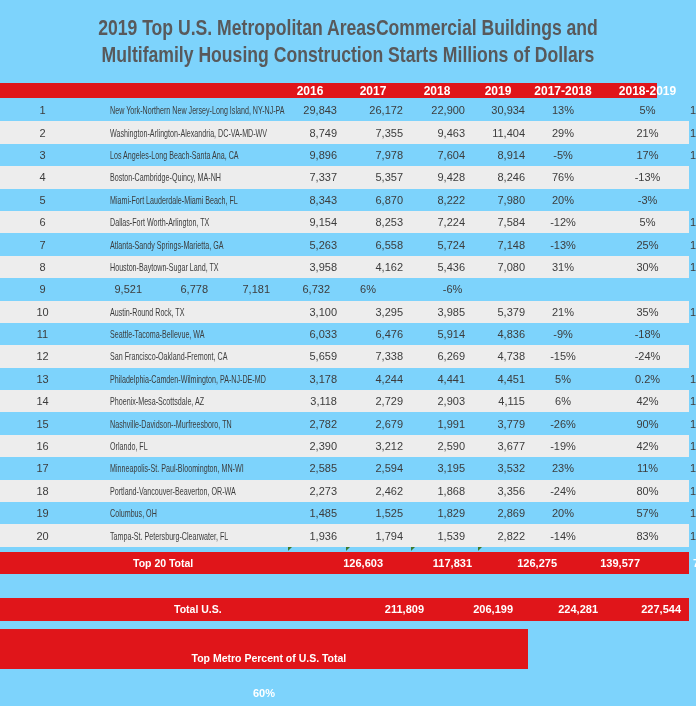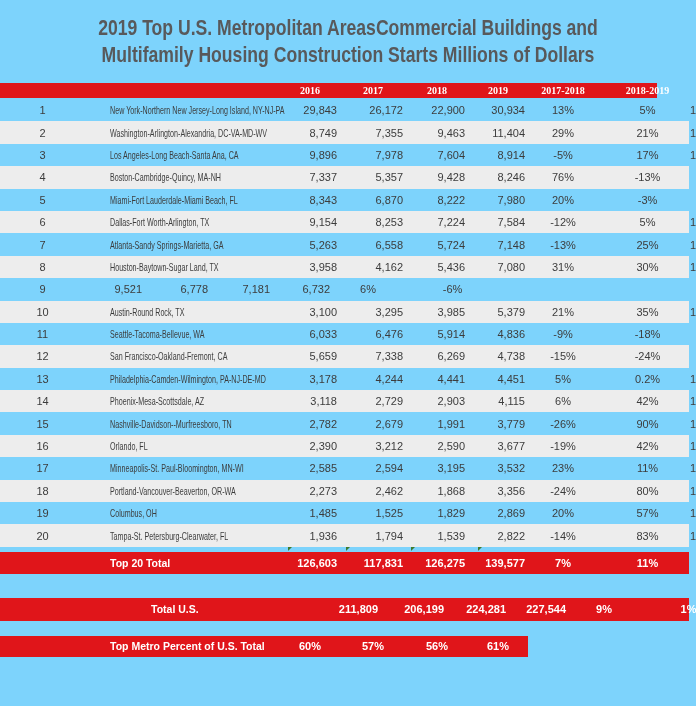--- a/index.html
+++ b/index.html
@@ -27,39 +27,39 @@
   .c-rank { width:85px;  text-align:center; }
   .c-name { width:195px; padding-left:25px; text-align:left; overflow:visible; white-space:nowrap; }
   .c-y16  { width:60px;  text-align:right; padding-right:3px; }
   .c-y17  { width:66px;  text-align:right; padding-right:3px; }
   .c-y18  { width:62px;  text-align:right; padding-right:3px; }
   .c-y19  { width:60px;  text-align:right; padding-right:3px; }
   .c-p1   { width:70px;  text-align:center; }
   .c-p2   { width:59px;  text-align:center;margin-left:20px; }
   .c-flag { width:32px;  text-align:center; }
 
-  .hdr { width:657px; height:15px; background:var(--red); color:#fff; font-weight:bold; font-size:10px;font-family:Liberation Serif, serif; }
+  .hdr { width:657px; height:15px; background:var(--red); color:#fff; font-weight:bold; font-size:12px; }
   .hdr .c { text-align:center; padding:0; }
 
   .rows { width:689px; margin-top:1px; }
   .rows .row { width:689px; height:22.4px; }
   .rows .row:nth-child(even) { background:var(--alt); }
   .cond { display:inline-block; transform:scaleX(0.68); transform-origin:0 50%; white-space:nowrap; font-size:10.5px; }
 
   .marker-strip { position:relative; width:689px; height:5px; }
   .tri { position:absolute; top:0; width:0; height:0;
          border-top:4px solid var(--green); border-right:4px solid transparent; }
   .tri:nth-child(1){ left:288px; } .tri:nth-child(2){ left:346px; }
   .tri:nth-child(3){ left:411px; } .tri:nth-child(4){ left:478px; }
 
-  .total { width:689px; background:var(--red); color:#fff; font-weight:bold; }
+  .total { width:689px; background:var(--red); color:#fff; font-weight:bold;gap:23px; }
   .total .c-name { font-size:10.5px; }
   .t20   { height:22px; }
   .tus   { height:23px; margin-top:24px;padding-left:41px; }
-  .tmp   { height:21px; margin-top:15px; width:528px; }
+  .tmp   { height:40px; margin-top:8px; width:528px;flex-direction:column; }
   .tmp .c-y16, .tmp .c-y17, .tmp .c-y18, .tmp .c-y19 { text-align:center; padding-right:0; }
 </style>
 </head>
 <body>
 
 <div class="page">
 
   <div class="title">
     <span class="line">2019 Top U.S. Metropolitan AreasCommercial Buildings and</span>
     <span class="line">Multifamily Housing Construction Starts Millions of Dollars</span>

